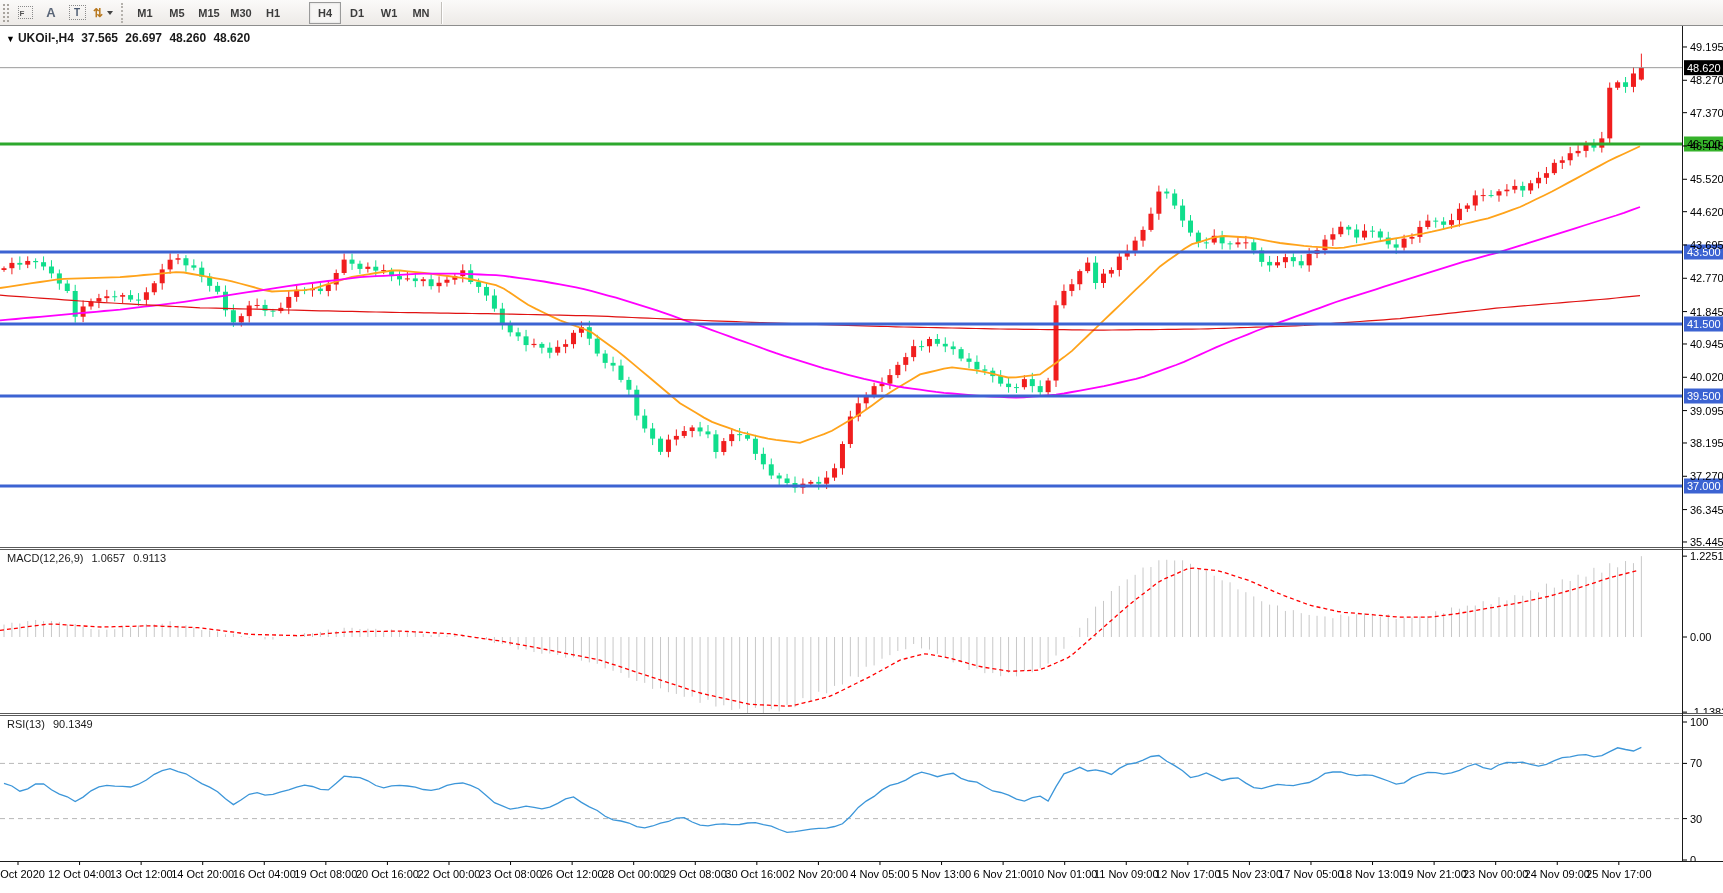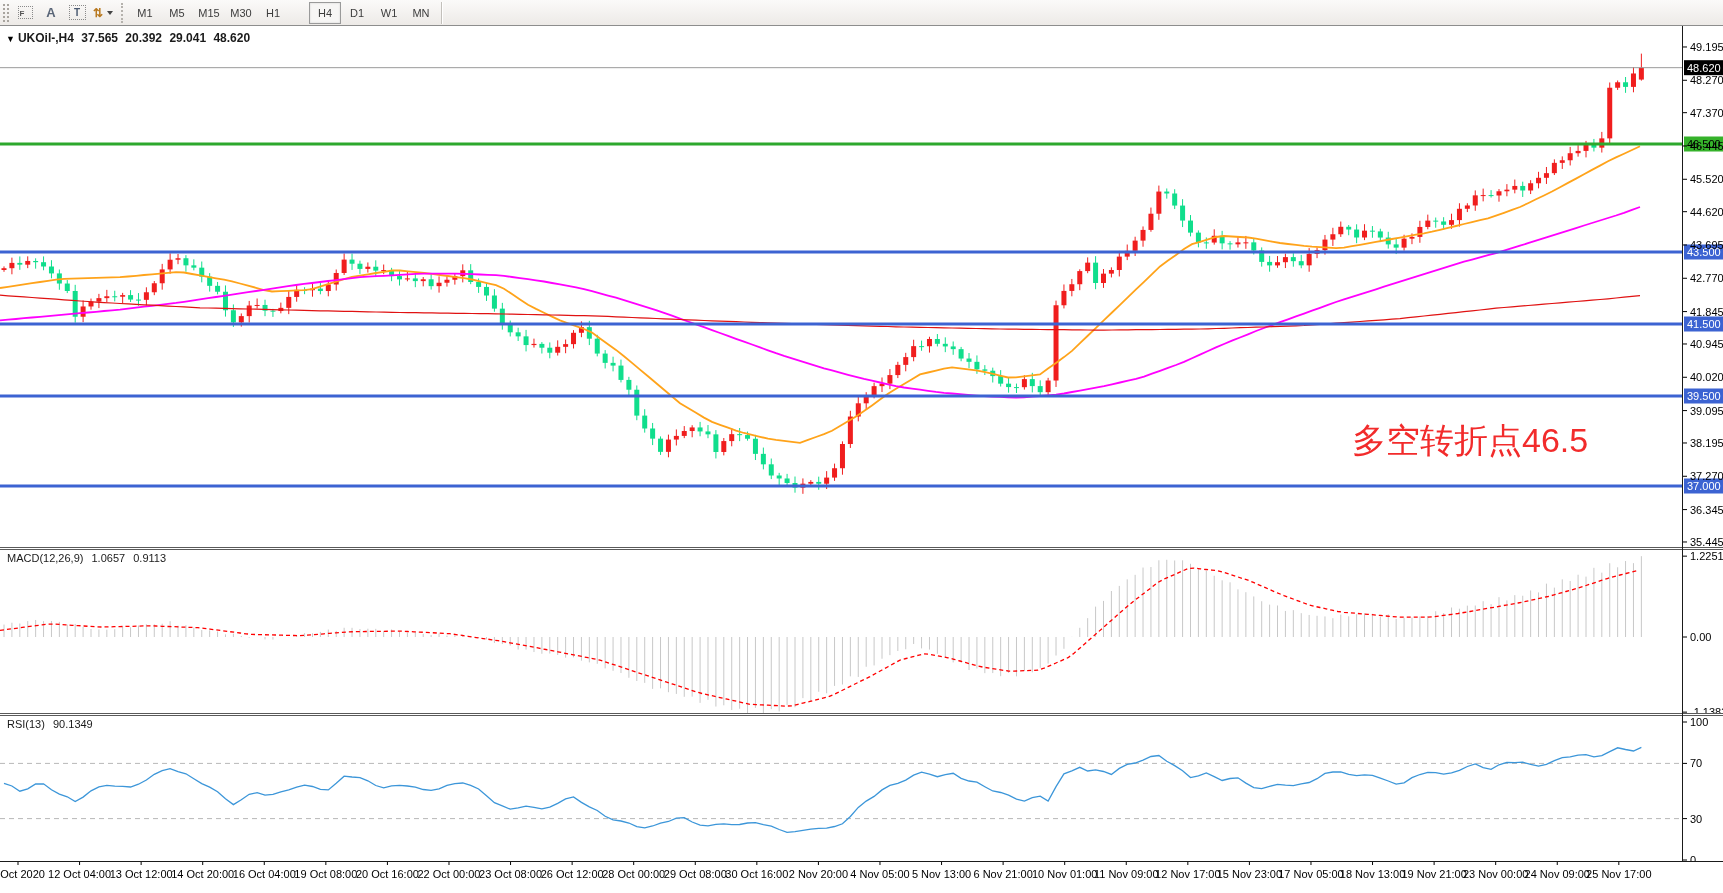--- a/index.html
+++ b/index.html
@@ -17,21 +17,21 @@
     color:#5a6678;font-size:13px;font-weight:bold;cursor:default;border:1px solid transparent;}
   .icon-frame{width:15px;height:13px;border:1px dotted #8a8a8a;position:relative;color:#555;
     font-size:8px;font-weight:bold;display:flex;align-items:flex-end;justify-content:flex-start;padding:0 0 0 1px;box-sizing:border-box;}
   .icon-tbox{width:15px;height:13px;border:1px dotted #8a8a8a;color:#4a5a70;font-size:10px;font-weight:bold;
     display:flex;align-items:center;justify-content:center;}
   .caret{width:0;height:0;border-left:3px solid transparent;border-right:3px solid transparent;
     border-top:4px solid #444;margin-left:4px;}
   .vsep{width:1px;height:22px;background:#c3c0bb;border-right:1px solid #fff;margin:0 4px;}
   .vsep.dotted{background:none;border-right:none;border-left:2px dotted #b5b2ad;height:20px;margin:0 5px;}
   .tf{height:20px;min-width:26px;padding:0 2px;display:inline-flex;align-items:center;justify-content:center;
-    font-size:11px;font-weight:normal;color:#3c3c3c;border:1px solid transparent;cursor:default;}
+    font-size:11px;font-weight:bold;color:#3c3c3c;border:1px solid transparent;cursor:default;}
   .tf.active{border:1px solid #9a9a9a;background:#f7f6f5;box-shadow:inset 0 0 2px #cfcfcf;margin-left:20px;}
 
   
   .panel-svg{position:absolute;left:0;}
   #symbol-header{position:absolute;left:6px;top:31px;font-size:12px;font-weight:600;color:#1a1a1a;letter-spacing:0;}
   #symbol-header .tri{font-size:9px;color:#000;margin-right:3px;}
   #symbol-header span{margin-right:4px;}
   .indic-label{position:absolute;left:7px;font-size:11px;color:#1a1a1a;}
   .indic-label span{margin-right:5px;}
   #annotation{position:absolute;left:1352px;top:420px;width:260px;font-size:34px;line-height:40px;
@@ -851,30 +851,29 @@
   <div class="hsep" style="top:547px"></div>
   <div class="hsep" style="top:549px"></div>
   <div class="hsep" style="top:713px"></div>
   <div class="hsep" style="top:715px"></div>
   <div class="hsep" style="top:861px;background:#1a1a1a"></div>
   <div id="axis-border"></div>
 
   <div id="symbol-header">
     <span class="tri">▼</span><span>UKOil-,H4</span>
     <span>37.565</span>
-    <span>20.392</span>
-    <span>29.041</span>
+    <span>26.697</span>
+    <span>48.260</span>
     <span>48.620</span>
   </div>
 
   <div class="indic-label" style="top:552px">
     <span>MACD(12,26,9)</span>
     <span>1.0657</span>
     <span>0.9113</span>
   </div>
 
   <div class="indic-label" style="top:718px">
     <span>RSI(13)</span>
     <span>90.1349</span>
   </div>
 
-  <div id="annotation" style="color: rgb(242, 43, 43);">多空转折点46.5</div>
 </div>
 
 </body></html>

